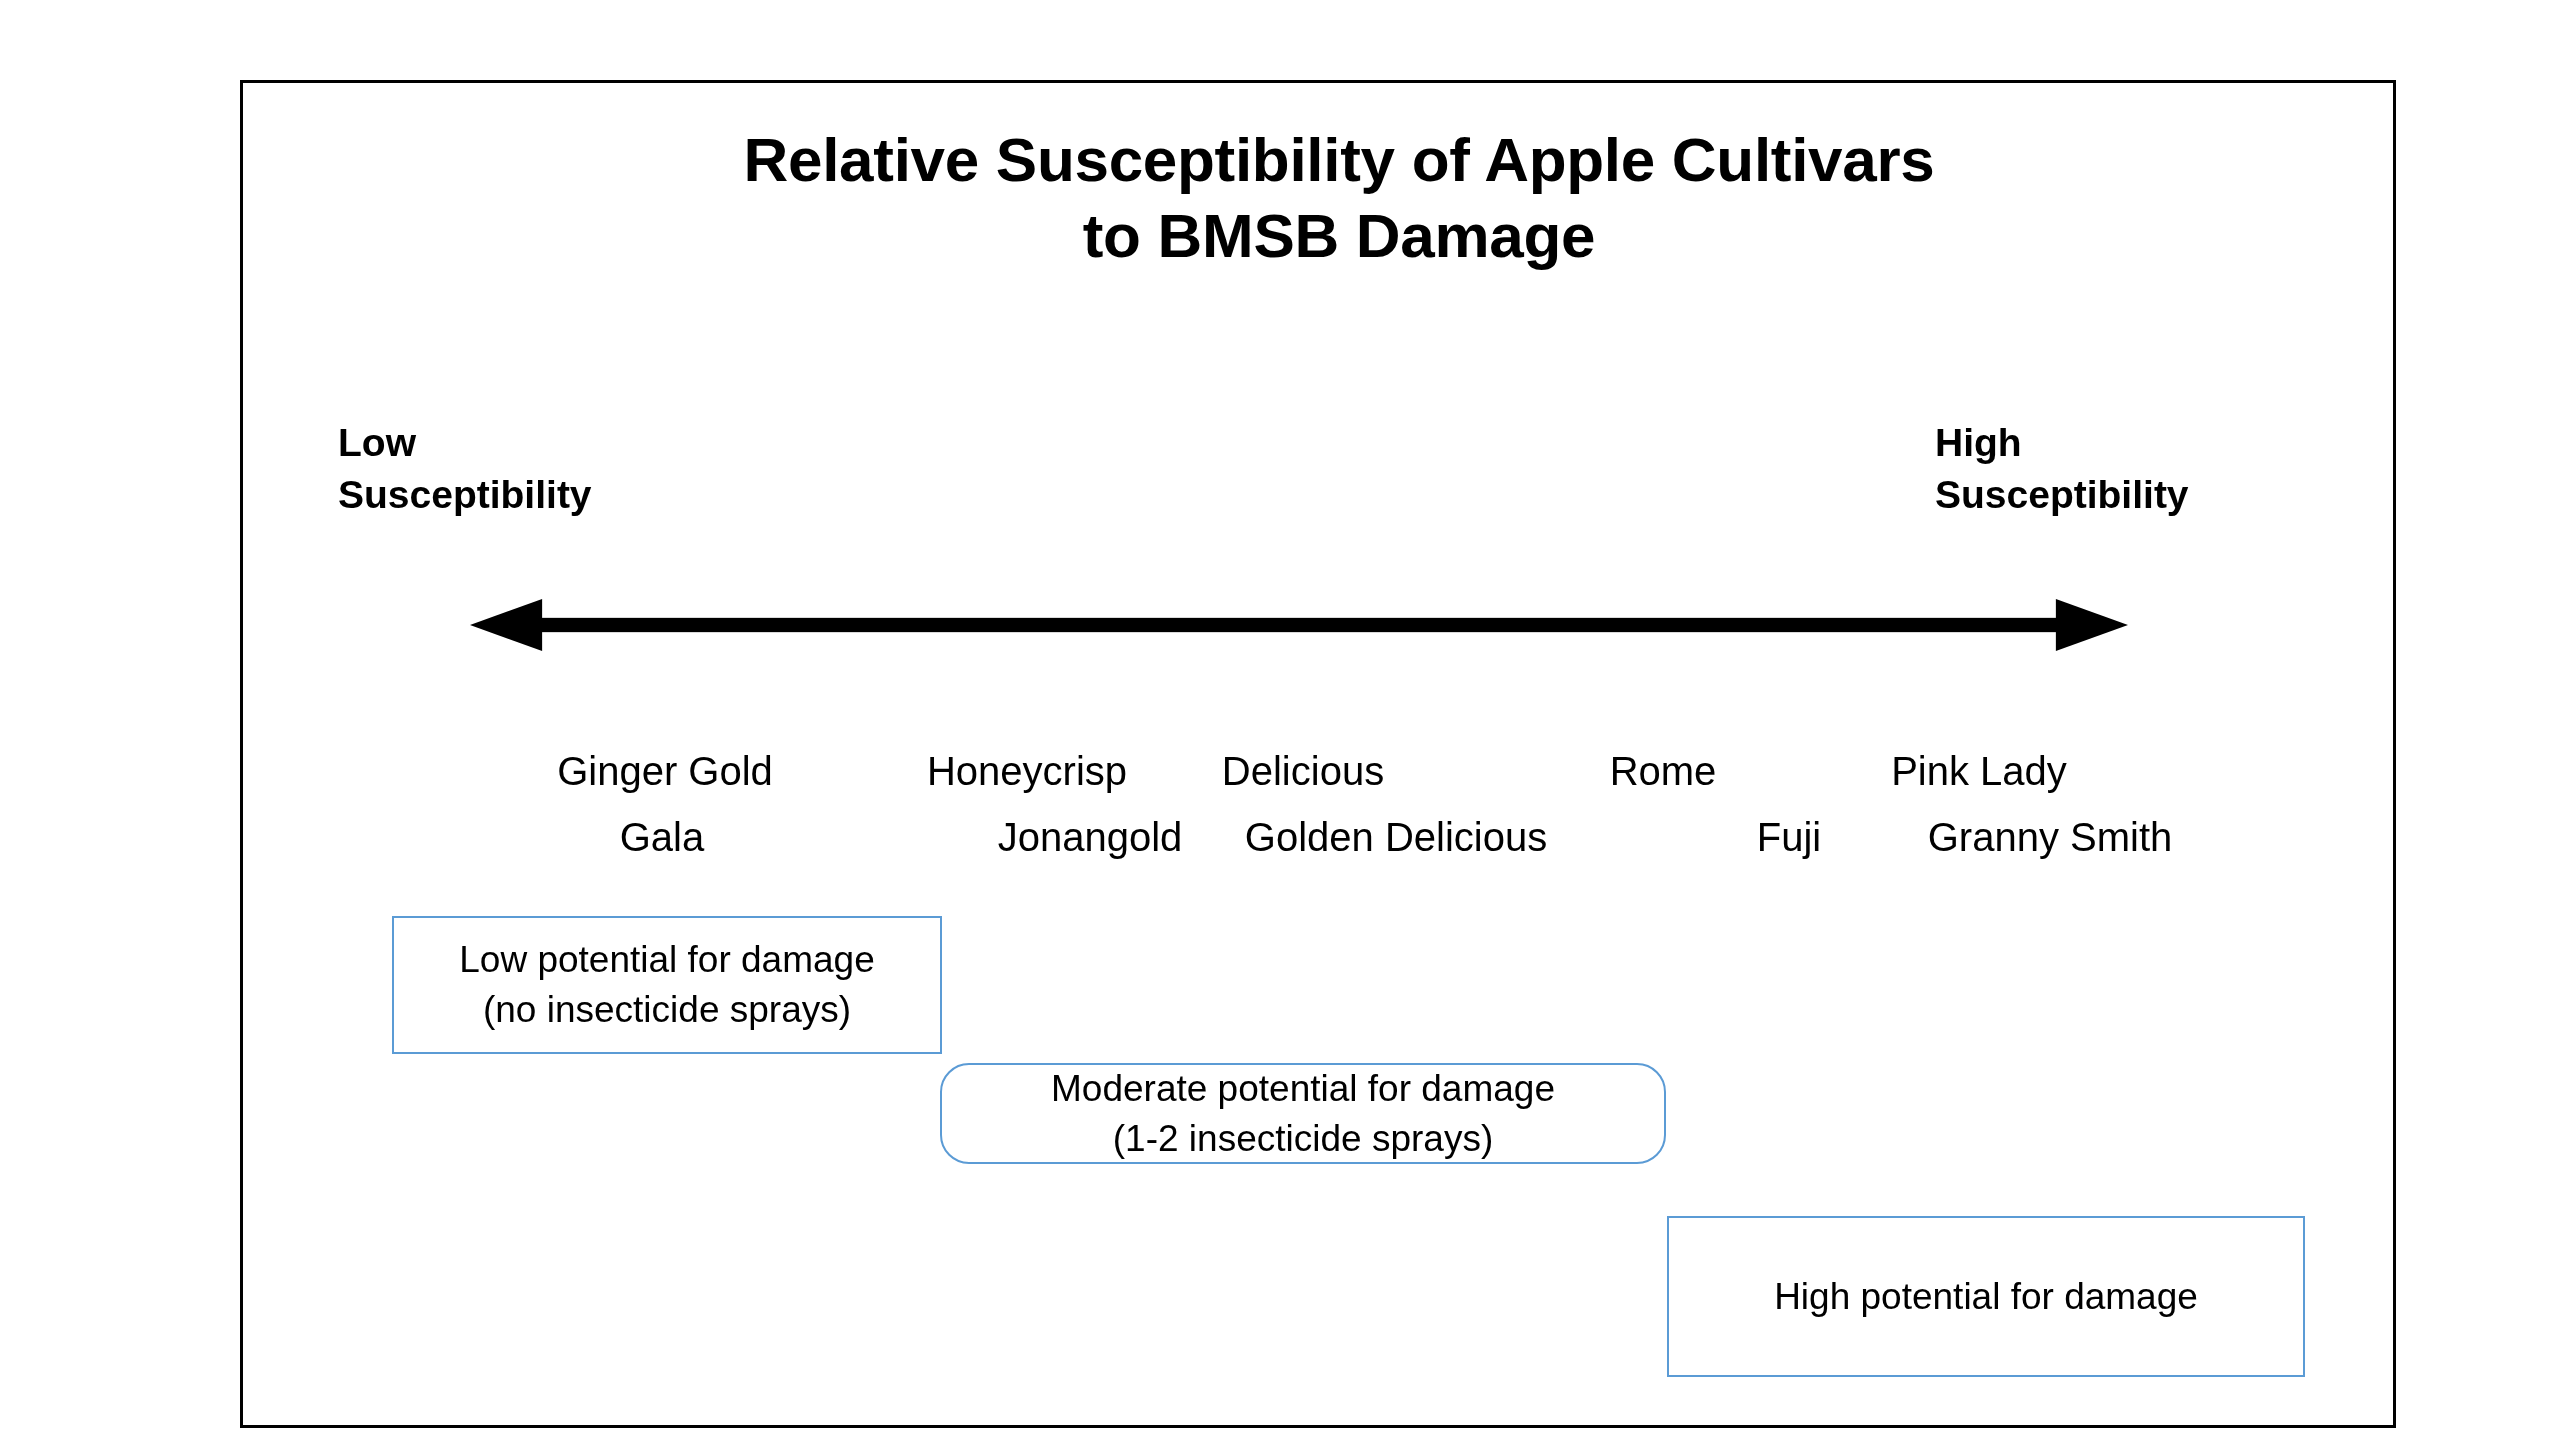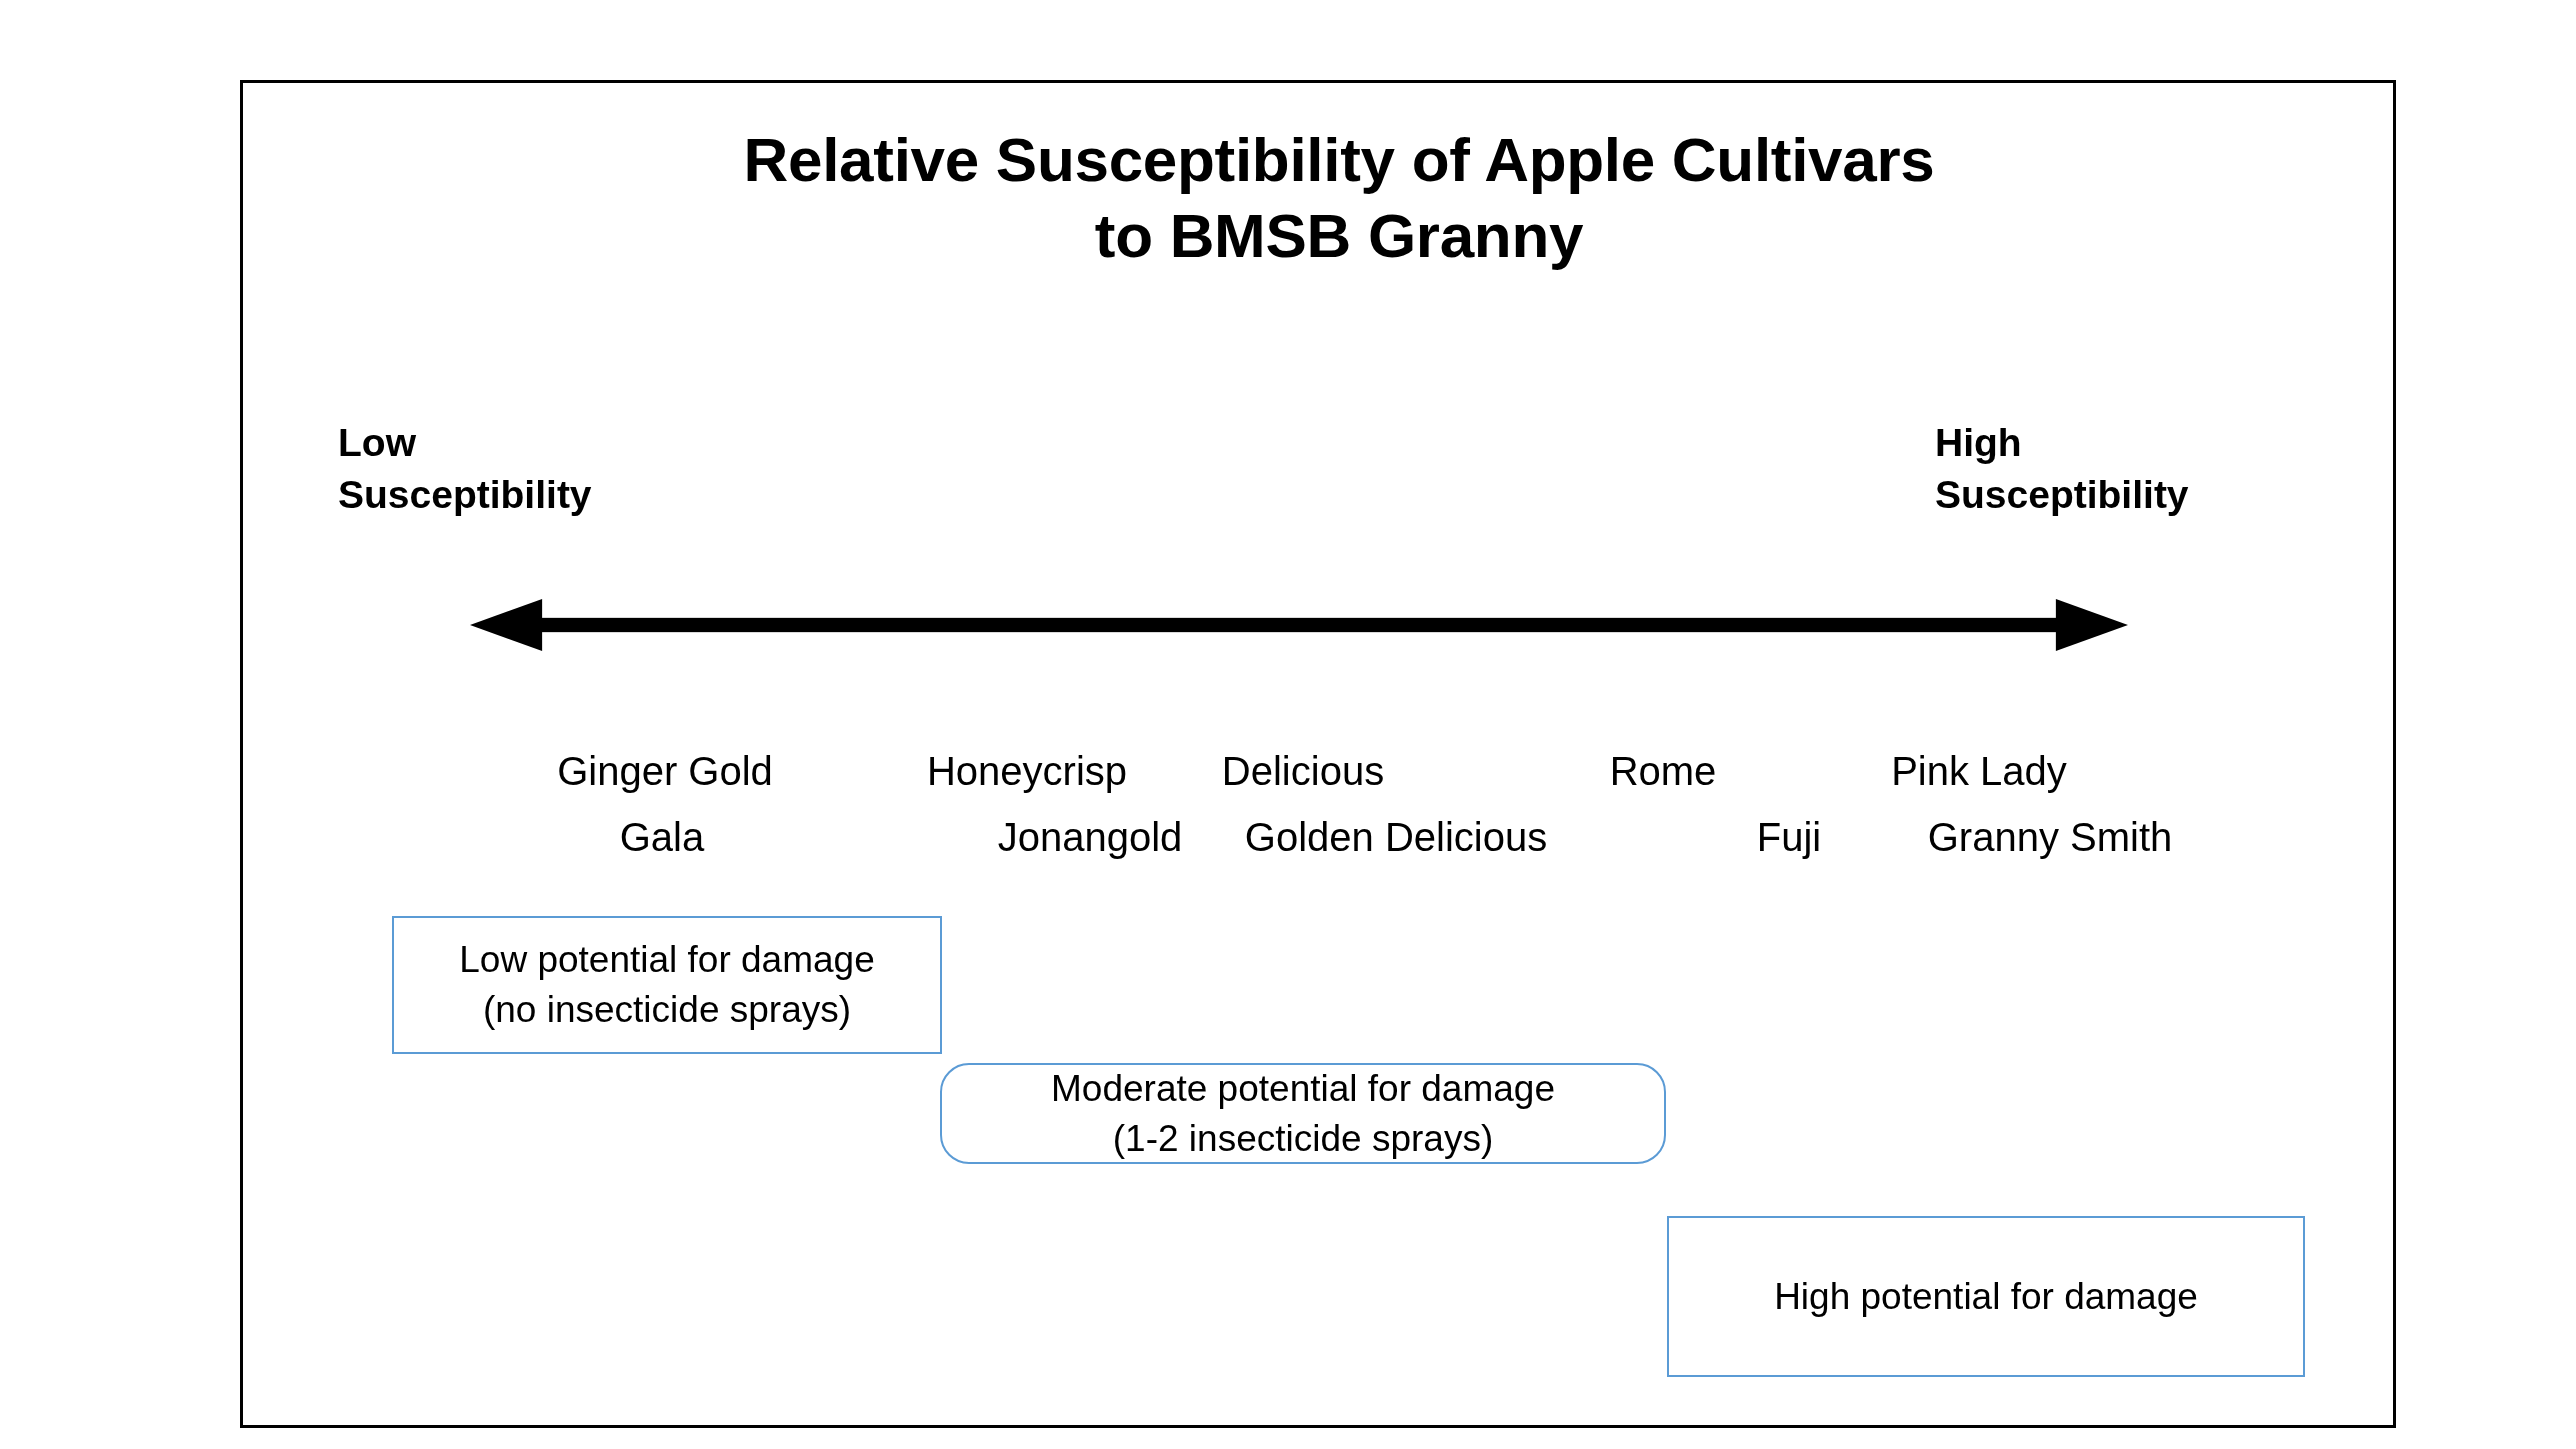--- a/index.html
+++ b/index.html
@@ -104,21 +104,21 @@
 </style>
 </head>
 <body>
 
 <div id="canvas">
 
   <div id="slide-frame"></div>
 
   <div id="title-block">
     <span class="tline">Relative Susceptibility of Apple Cultivars</span>
-    <span class="tline">to BMSB Granny</span>
+    <span class="tline">to BMSB Damage</span>
   </div>
 
   <div class="scale-label" id="label-low">
     <span class="sline">Low</span>
     <span class="sline">Susceptibility</span>
   </div>
 
   <div class="scale-label" id="label-high">
     <span class="sline">High</span>
     <span class="sline">Susceptibility</span>

